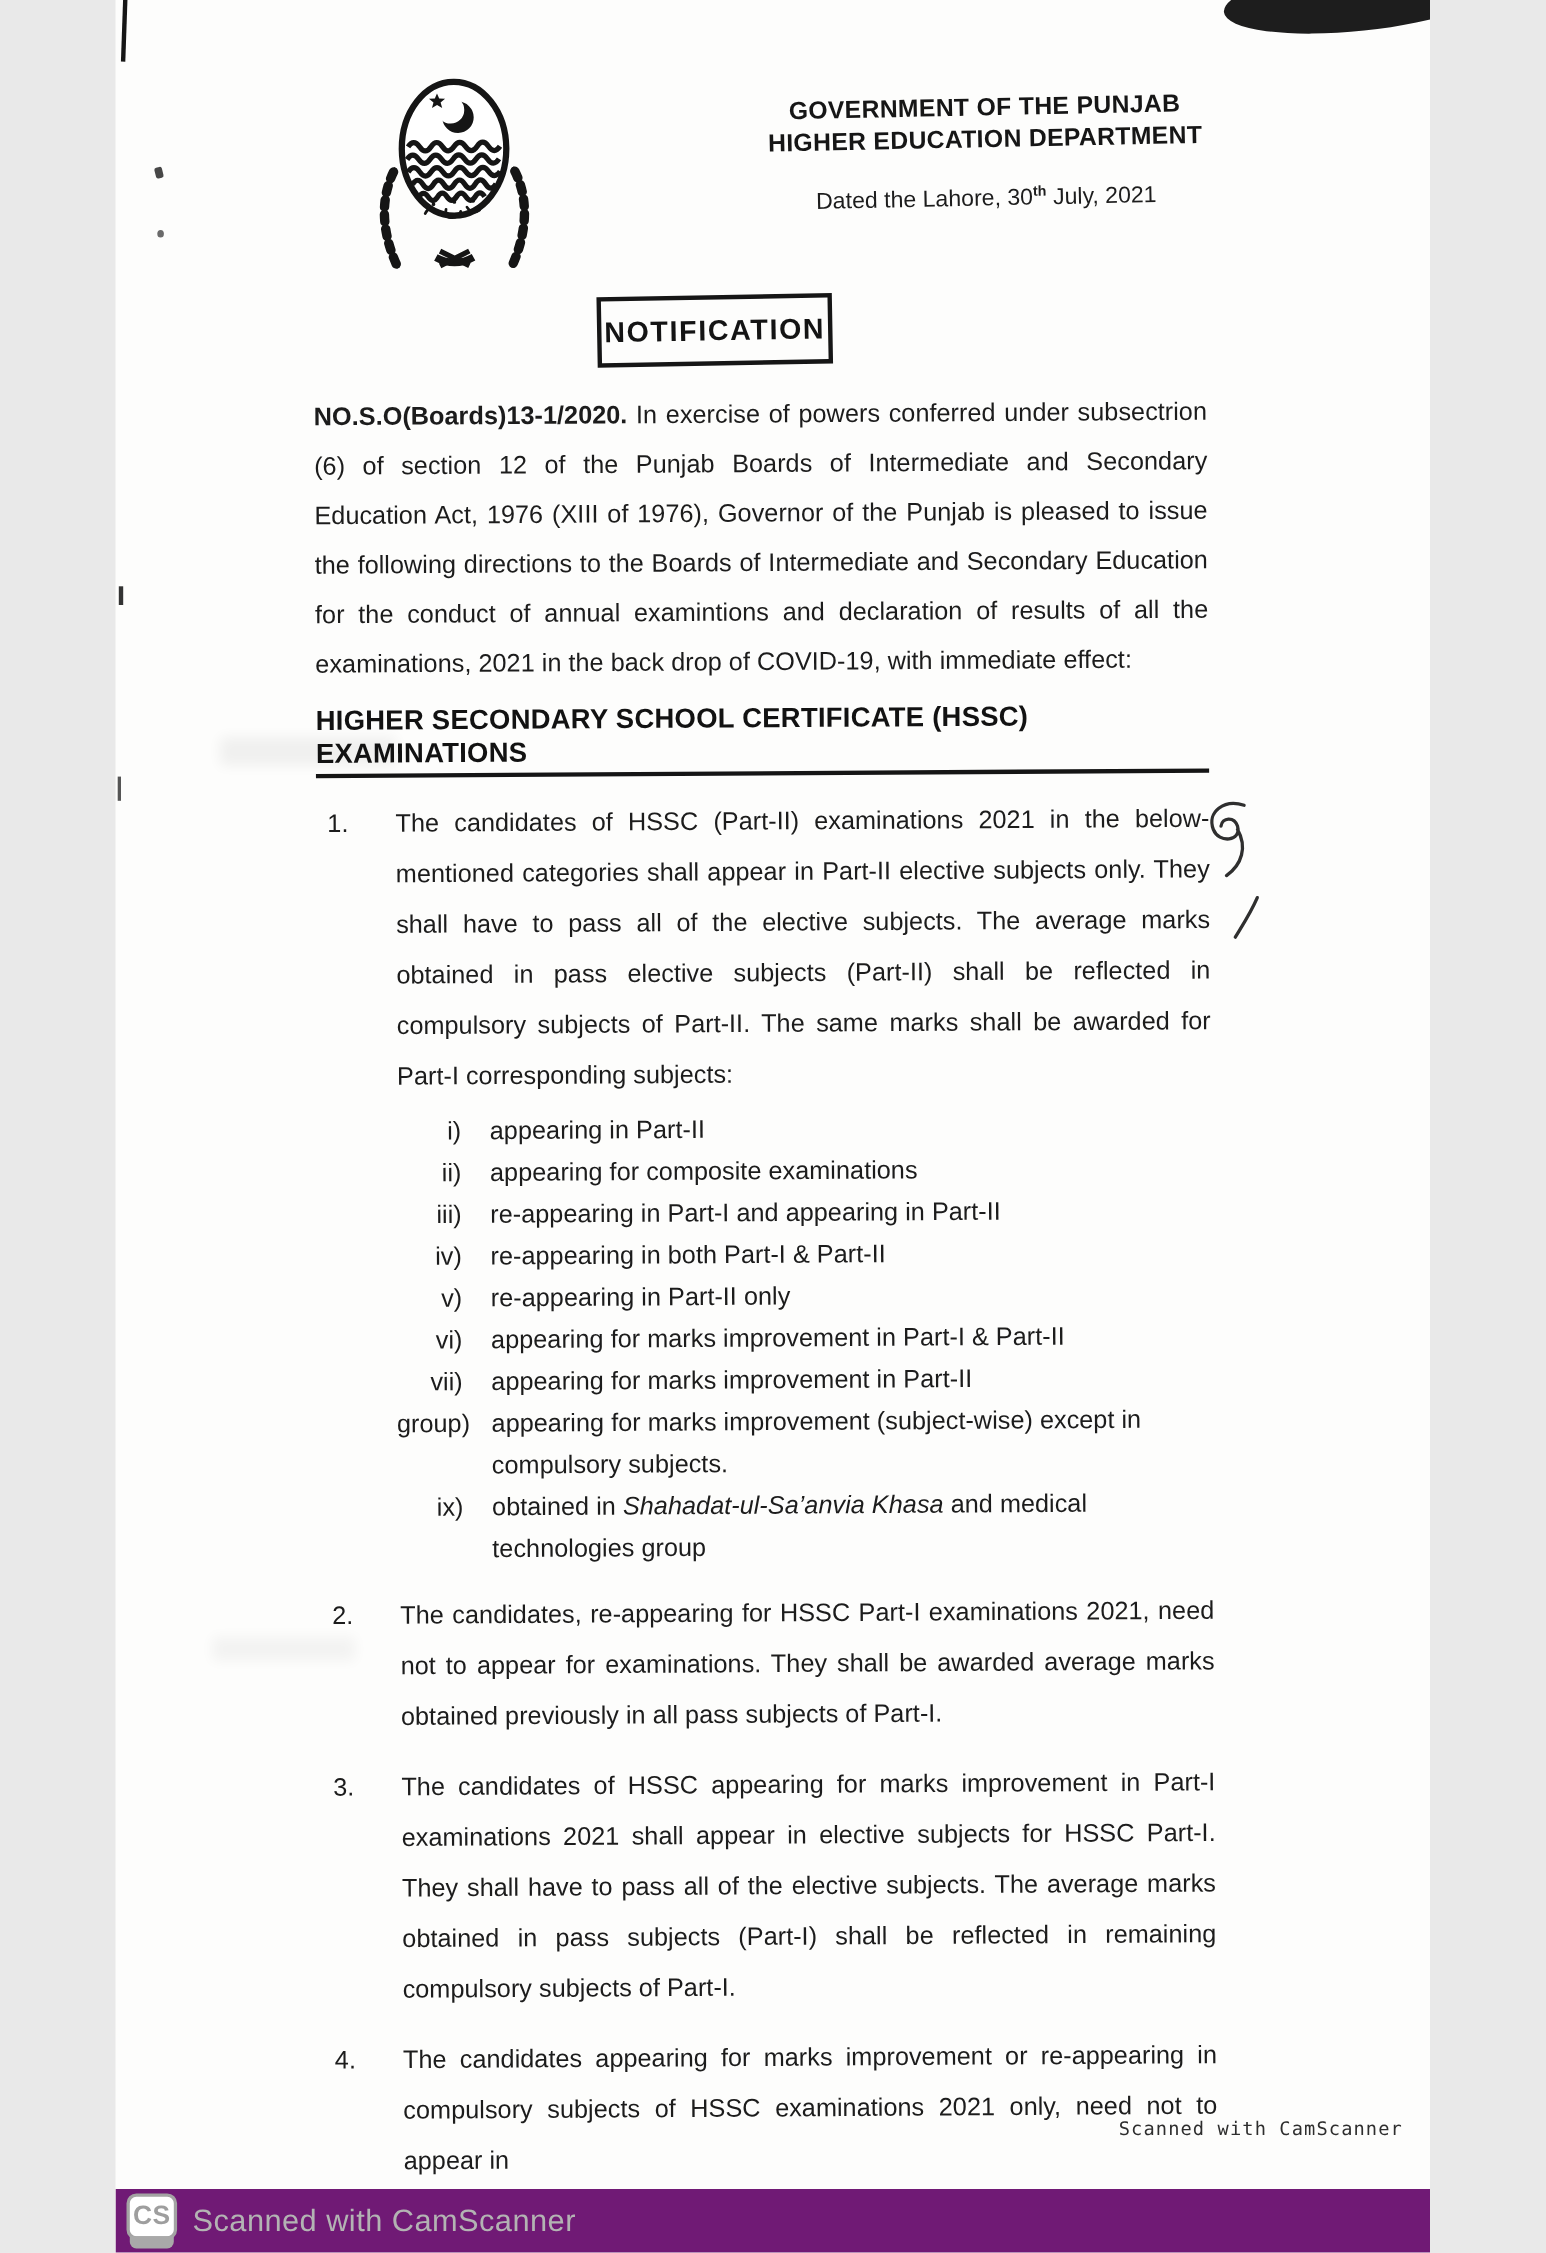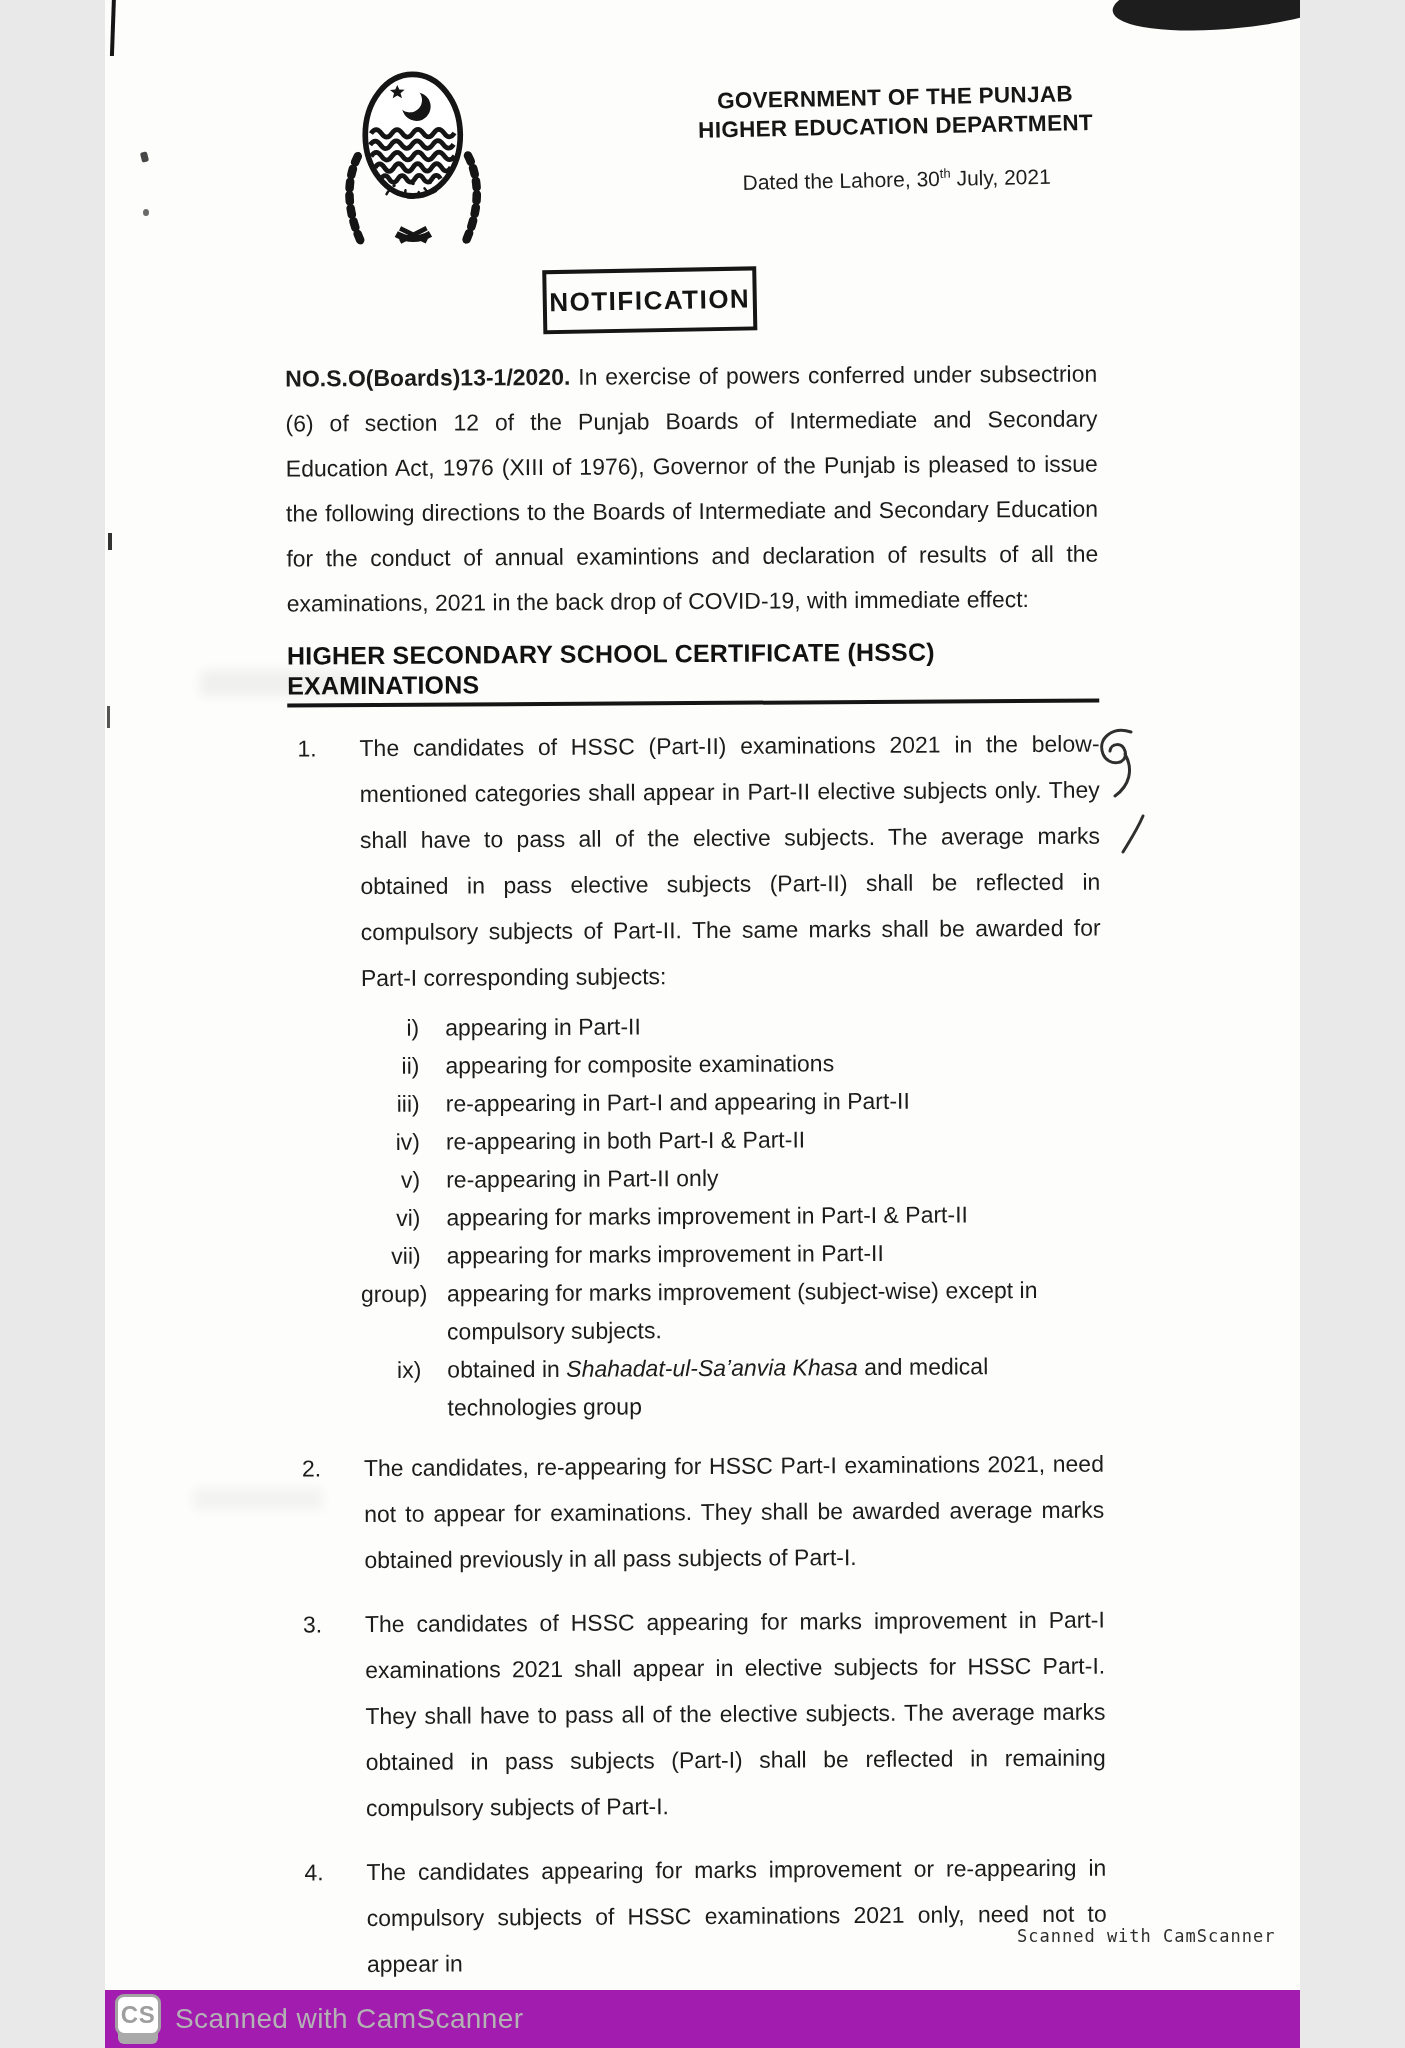--- a/index.html
+++ b/index.html
@@ -20,21 +20,21 @@
   .smudge2{position:absolute;left:88px;top:1488px;width:130px;height:22px;background:#000;opacity:.04;filter:blur(6px);}
   .hand-mark{position:absolute;left:972px;top:724px;}
   
   .scan-rotate{transform:rotate(-0.35deg);transform-origin:50% 40%;}
   
   .doc-header{position:relative;height:202px;margin-top:56px;}
   .emblem{position:absolute;left:236px;top:8px;}
   .header-text{position:absolute;left:560px;top:28px;width:470px;text-align:center;transform:rotate(-0.8deg);}
   .org-line{font-size:22.5px;font-weight:bold;letter-spacing:.3px;color:#161616;line-height:29px;}
   .date-line{margin-top:26px;font-size:21px;color:#1d1d1d;}
-  .date-line sup{font-size:13px;}
+  .date-line sup{font-size:13px;font-weight:bold;}
   
   .content{margin-left:183px;width:812px;}
   .notif-box{
     margin:10px 0 0 258px;width:206px;height:56px;border:4px solid #161616;
     display:flex;align-items:center;justify-content:center;
     font-size:26px;font-weight:bold;letter-spacing:1.5px;color:#141414;
     transform:rotate(-0.7deg);
   }
   .intro{margin:22px 0 0 0;font-size:23px;line-height:45px;text-align:justify;}
   .intro .ref{font-weight:bold;}
@@ -47,21 +47,21 @@
   .item-text{font-size:23px;line-height:46px;text-align:justify;}
   .roman-list{margin:8px 0 16px 70px;display:grid;grid-template-columns:60px 1fr;column-gap:26px;}
   .roman-no{font-size:23px;line-height:38px;text-align:right;}
   .roman-text{font-size:23px;line-height:38px;}
   .roman-text .ital{font-style:italic;}
   
   .watermark-small{
     position:absolute;left:912px;top:1926px;
     font-family:"DejaVu Sans Mono",monospace;font-size:17px;letter-spacing:1px;color:#2e2e2e;
   }
-  .cs-footer{position:absolute;left:0;right:0;bottom:0;height:58px;background:#a21caf;
+  .cs-footer{position:absolute;left:0;right:0;bottom:0;height:58px;background:#701a75;
     display:flex;align-items:center;}
   .cs-badge{margin-left:10px;width:46px;}
   .cs-box{height:36px;border:3.5px solid #a3a3a3;border-radius:9px;
     display:flex;align-items:center;justify-content:center;
     font-size:24px;font-weight:bold;color:#9e9e9e;letter-spacing:.5px;background:#fff;}
   .cs-base{height:11px;background:#a9a9a9;border-radius:0 0 6px 6px;margin:-3px 3px 0 3px;}
   .cs-text{margin-left:14px;font-size:28px;color:#b3b3b3;letter-spacing:.4px;}
 </style>
 </head>
 <body>

